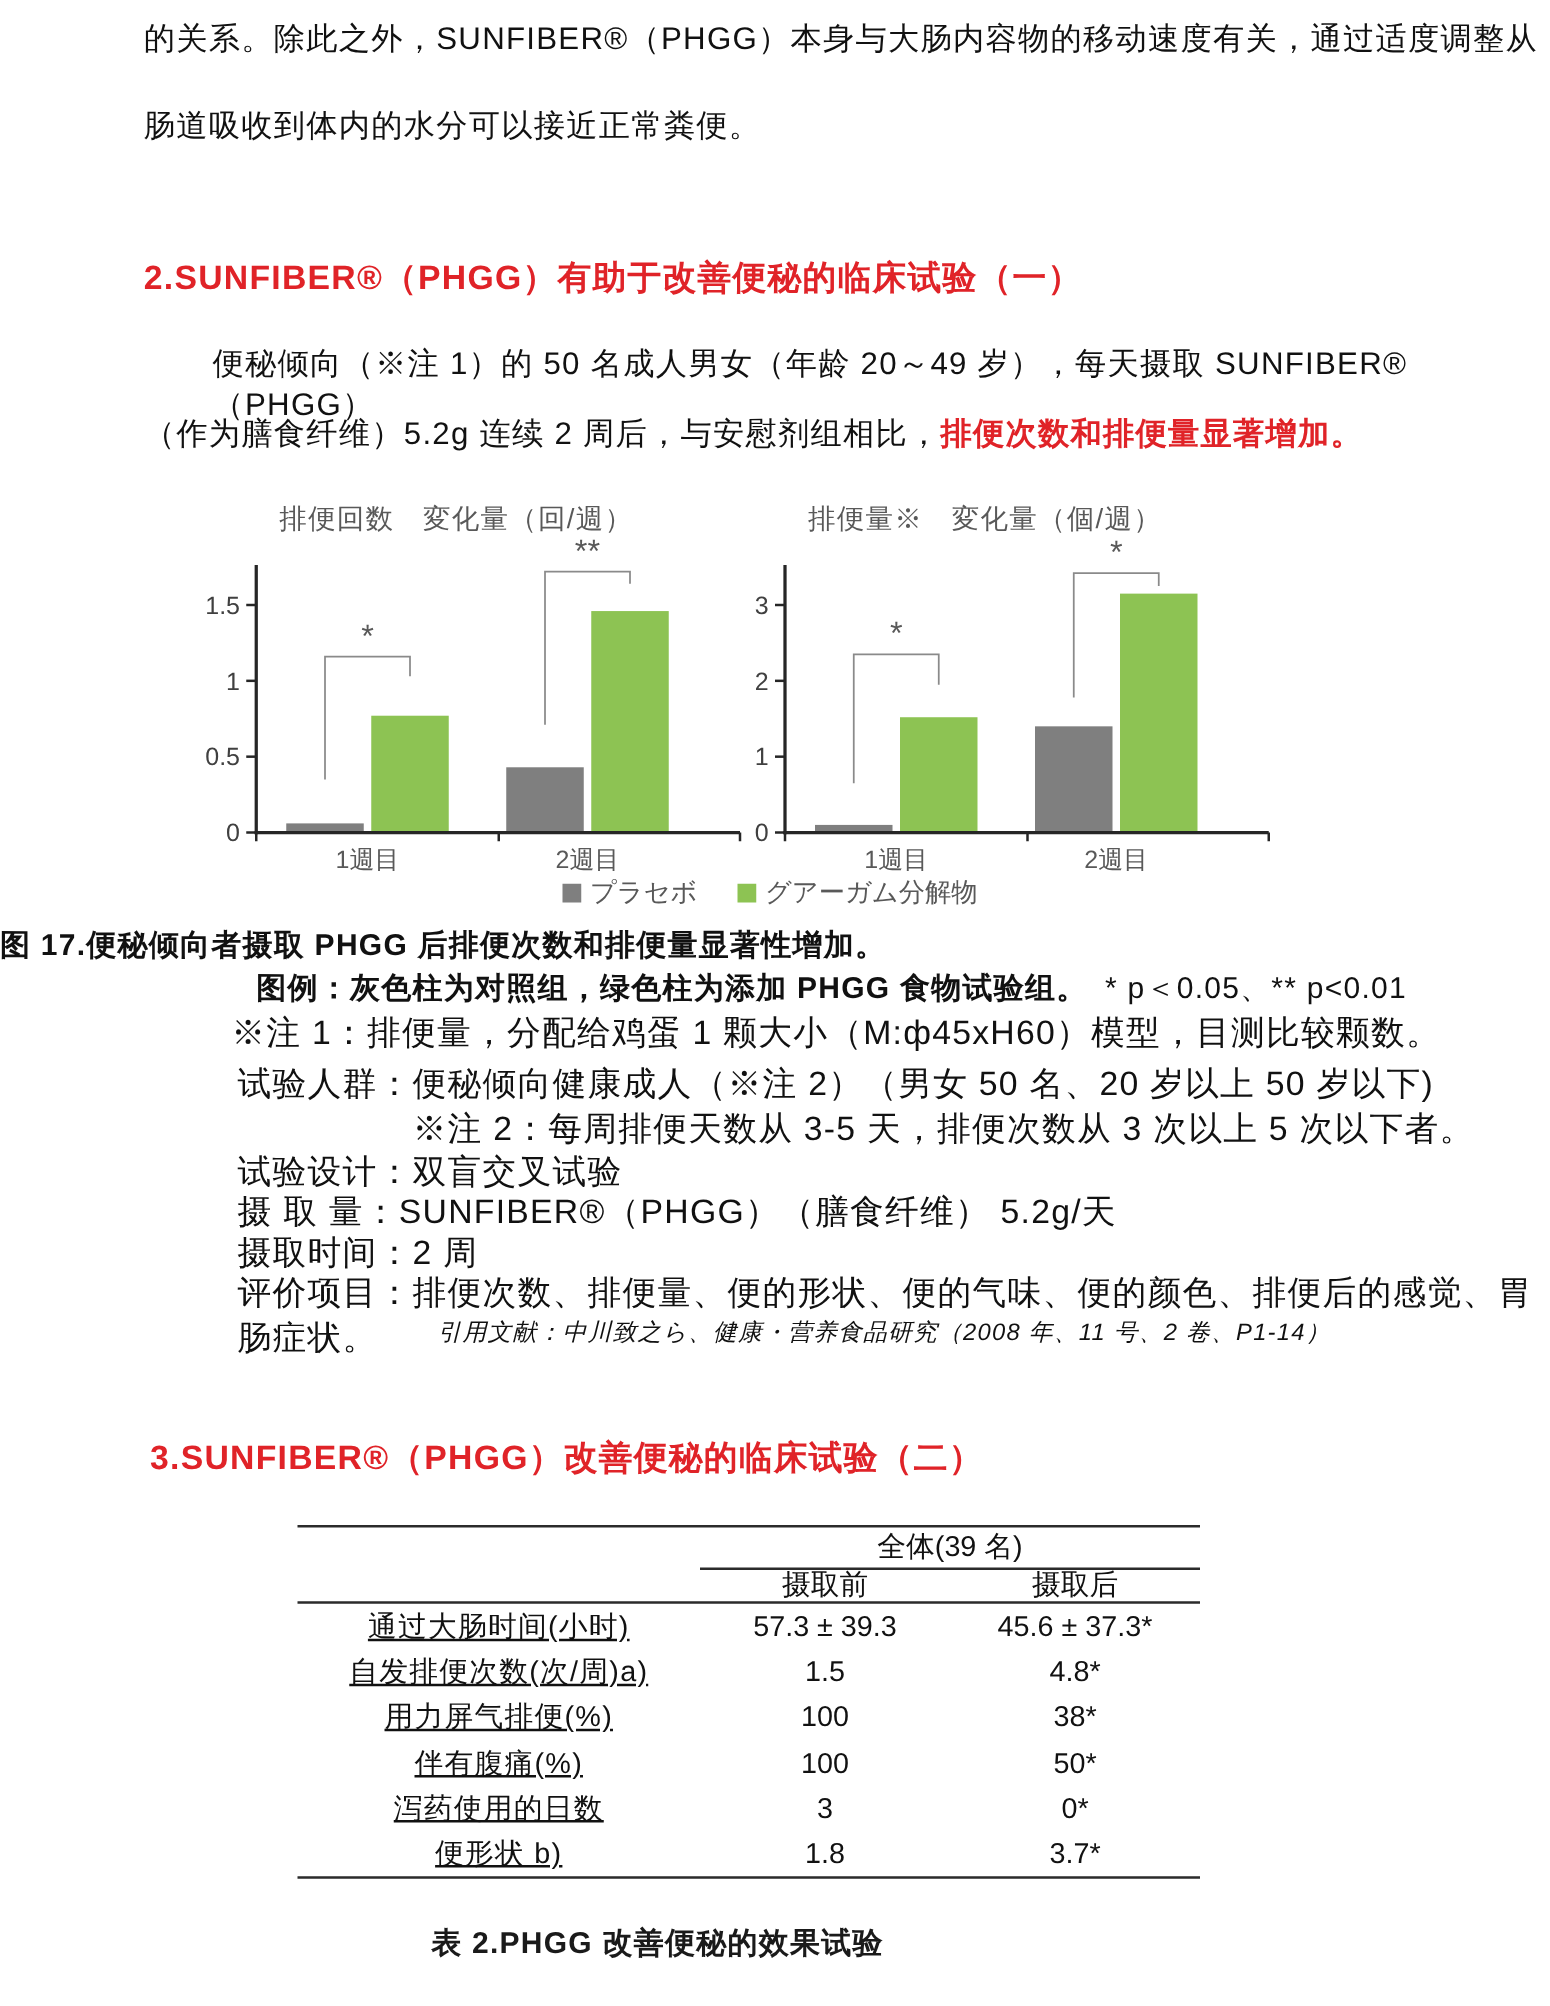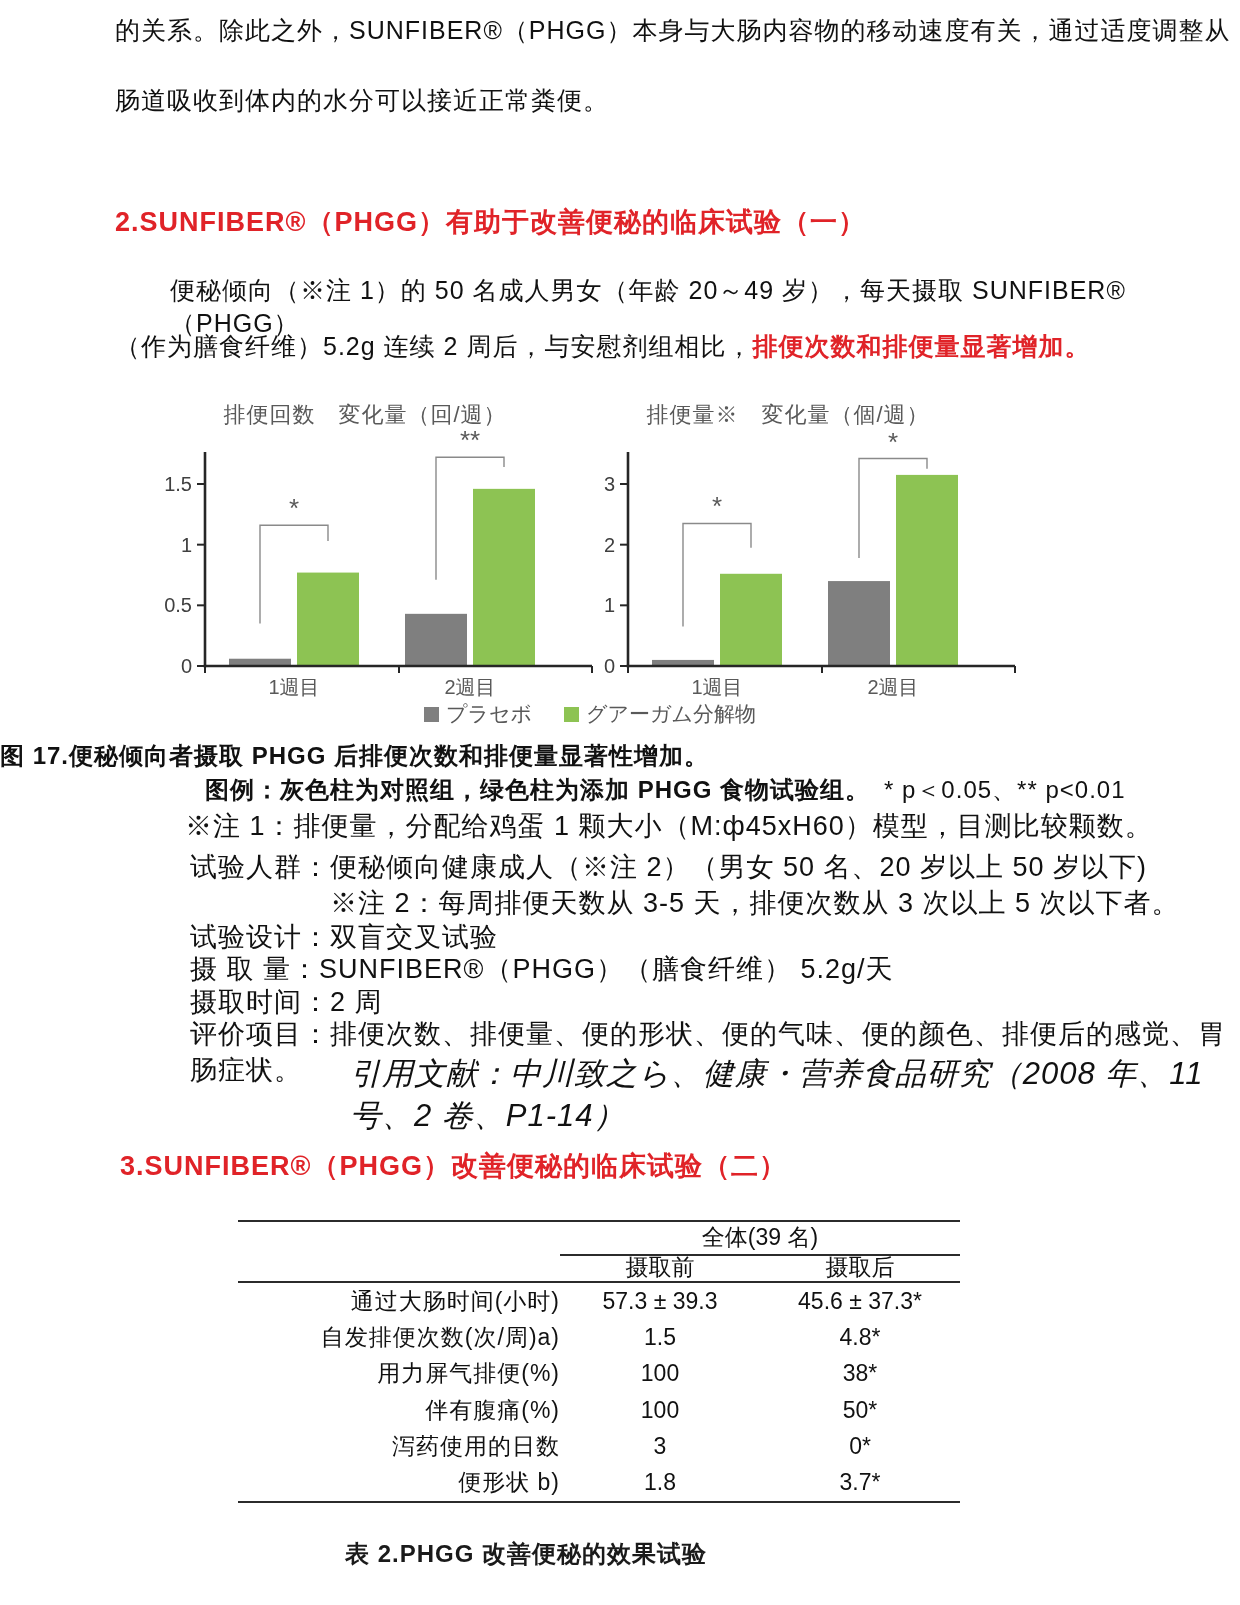--- a/index.html
+++ b/index.html
@@ -5,36 +5,36 @@
   html,body{margin:0;padding:0;background:#fff;}
   .page{position:relative;width:1240px;height:1605px;background:#ffffff;overflow:hidden;
         font-family:"Liberation Sans",sans-serif;color:#1a1a1a;}
   .abs{position:absolute;}
   .body-text{font-size:25px;letter-spacing:1px;color:#111;}
   .red-heading{font-size:27px;font-weight:bold;color:#e02328;letter-spacing:1px;}
   .red-strong{color:#e02328;font-weight:bold;}
   .cap-bold{font-size:24px;font-weight:bold;color:#111;letter-spacing:1px;}
   .note-line{font-size:27px;color:#111;letter-spacing:1px;}
   .stats-normal{font-weight:normal;}
-  .citation{font-size:31px;font-style:italic;color:#111;letter-spacing:1px;}
+  .citation{font-size:19px;font-style:italic;color:#111;letter-spacing:1px;}
   .chart-box{position:absolute;width:460px;height:338px;}
   .legend{position:absolute;display:flex;align-items:center;gap:32px;}
   .legend-item{display:flex;align-items:center;gap:7px;font-size:21px;color:#595959;}
   .legend-swatch{width:15px;height:15px;display:inline-block;}
   
   .rtable{position:absolute;left:238px;top:1220px;width:722px;border-top:2px solid #2b2b2b;
           border-bottom:2px solid #2b2b2b;font-size:23px;color:#111;}
   .trow{display:grid;grid-template-columns:322px 200px 200px;align-items:center;}
   .thead-a{height:30px;}
   .thead-a .span2{grid-column:2/4;text-align:center;border-bottom:2px solid #2b2b2b;height:100%;
                   display:flex;align-items:center;justify-content:center;}
   .thead-b{height:29px;border-bottom:2px solid #2b2b2b;}
   .thead-b div{text-align:center;}
   .drow{height:36.3px;}
-  .drow .lbl{text-align:right;letter-spacing:1px;}
+  .drow .lbl{text-align:center;letter-spacing:1px;text-decoration:underline;}
   .drow .val{text-align:center;}
   .tcaption{position:absolute;left:345px;top:1538px;font-size:24px;font-weight:bold;letter-spacing:1px;}
 </style>
 </head>
 <body>
 
 <div class="page">
 
   <div class="abs body-text" style="left:115px;top:14px;">的关系。除此之外，SUNFIBER®（PHGG）本身与大肠内容物的移动速度有关，通过适度调整从</div>
   <div class="abs body-text" style="left:115px;top:84px;">肠道吸收到体内的水分可以接近正常粪便。</div>
@@ -90,21 +90,21 @@
         <text x="32" y="216.33333333333334" text-anchor="end" font-size="20" fill="#404040">1</text>
         <line x1="37" y1="148.66666666666669" x2="45" y2="148.66666666666669" stroke="#262626" stroke-width="2"></line>
         <text x="32" y="155.66666666666669" text-anchor="end" font-size="20" fill="#404040">2</text>
         <line x1="37" y1="88" x2="45" y2="88" stroke="#262626" stroke-width="2"></line>
         <text x="32" y="95" text-anchor="end" font-size="20" fill="#404040">3</text>
         <line x1="45" y1="270" x2="45" y2="277" stroke="#262626" stroke-width="2"></line>
         <line x1="239" y1="270" x2="239" y2="277" stroke="#262626" stroke-width="2"></line>
         <line x1="432" y1="270" x2="432" y2="277" stroke="#262626" stroke-width="2"></line>
       </svg></div>
 
-  <div class="legend" style="left:424px;top:700px;font-family:Liberation Mono, monospace;">
+  <div class="legend" style="left:450px;top:700px;font-family:Liberation Mono, monospace;">
     <div class="legend-item">
       <span class="legend-swatch" style="background: rgb(127, 127, 127);"></span>
       <span>プラセボ</span>
     </div>
     <div class="legend-item">
       <span class="legend-swatch" style="background: rgb(141, 195, 83);"></span>
       <span>グアーガム分解物</span>
     </div>
   </div>
 

